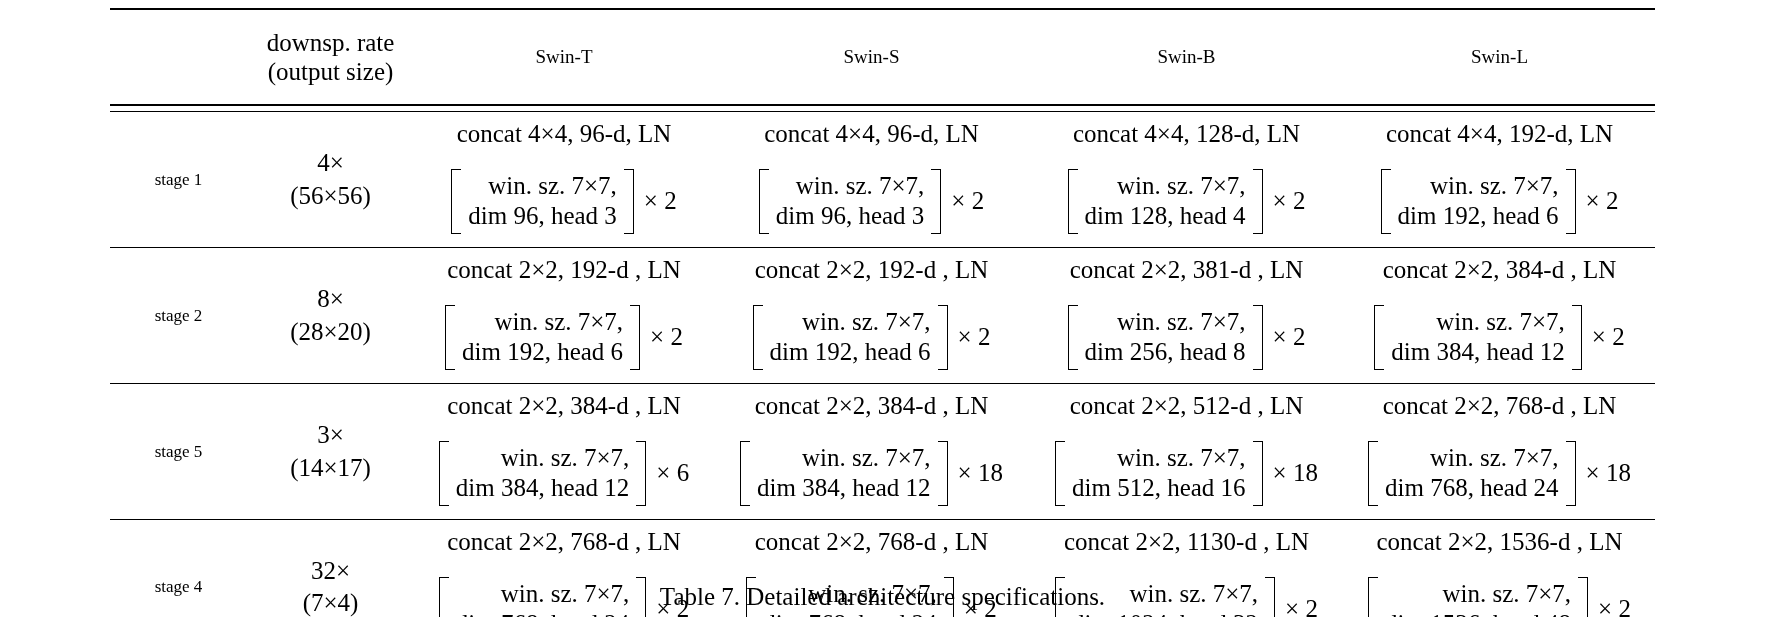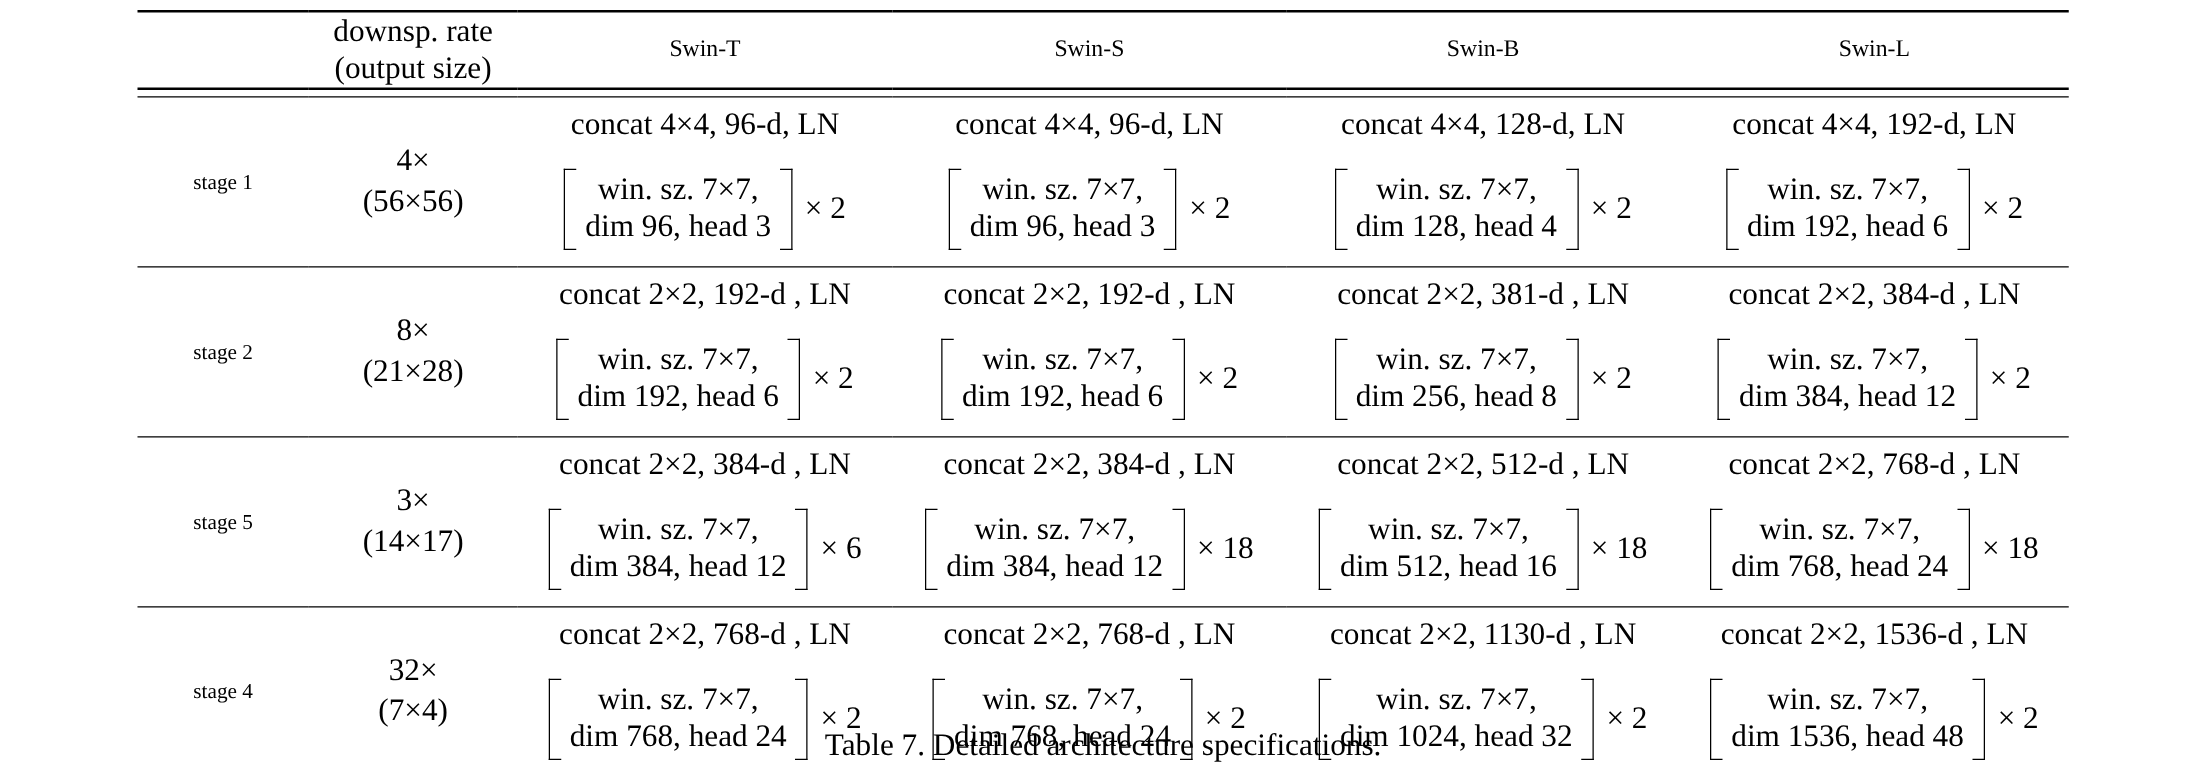--- a/index.html
+++ b/index.html
@@ -31,21 +31,21 @@
 
   
   .toprule{border-top:2px solid #000;}
   .botrule{border-bottom:2px solid #000;}
   .midrule{border-bottom:1.5px solid #000;}
   .thinrule{border-bottom:1px solid #000;}
   .vline-l{border-left:1px solid #000;}
   .vline-r{border-right:1px solid #000;}
 
   
-  .hdr{height:62px;}
+  .hdr{height:96px;}
   .hdr .h2{line-height:1.18;}
   .hdr-model{font-size:19px;}
   .hdr-rate{font-size:25px;}
 
   
   tr.doublegap td{height:5px;padding:0;border-top:2px solid #000;border-bottom:1.5px solid #000;}
 
   
   .stage-label{font-size:17px;}
   .rate-cell{font-size:25px;line-height:1.3;}
@@ -56,20 +56,21 @@
   
   .blockrow{height:92px;}
 
   .blockwrap{
     display:flex;
     align-items:center;
     justify-content:center;
     gap:10px;
     padding:4px 6px;
     box-sizing:border-box;
+    text-align:right;
   }
   .bracket{
     display:flex;
     align-items:stretch;
     position:relative;
     padding:3px 0;
   }
   .bracket::before,.bracket::after{
     content:"";
     width:10px;
@@ -196,21 +197,21 @@
             </div>
             <span class="mult">× 2</span>
           </div>
         </td>
       </tr>
 
       <tr class="concat">
         <td rowspan="2" class="stage-label">stage 2</td>
         <td rowspan="2" class="vline-l vline-r rate-cell midrule">
           <div>8×</div>
-          <div>(21×28)</div>
+          <div>(28×20)</div>
         </td>
         <td class="vline-r thinrule nowrap">concat 2×2, 192-d , LN</td>
         <td class="vline-r thinrule nowrap">concat 2×2, 192-d , LN</td>
         <td class="vline-r thinrule nowrap">concat 2×2, 381-d , LN</td>
         <td class="thinrule nowrap">concat 2×2, 384-d , LN</td>
       </tr>
       <tr class="blockrow midrule">
         <td class="vline-r">
           <div class="blockwrap">
             <div class="bracket">

